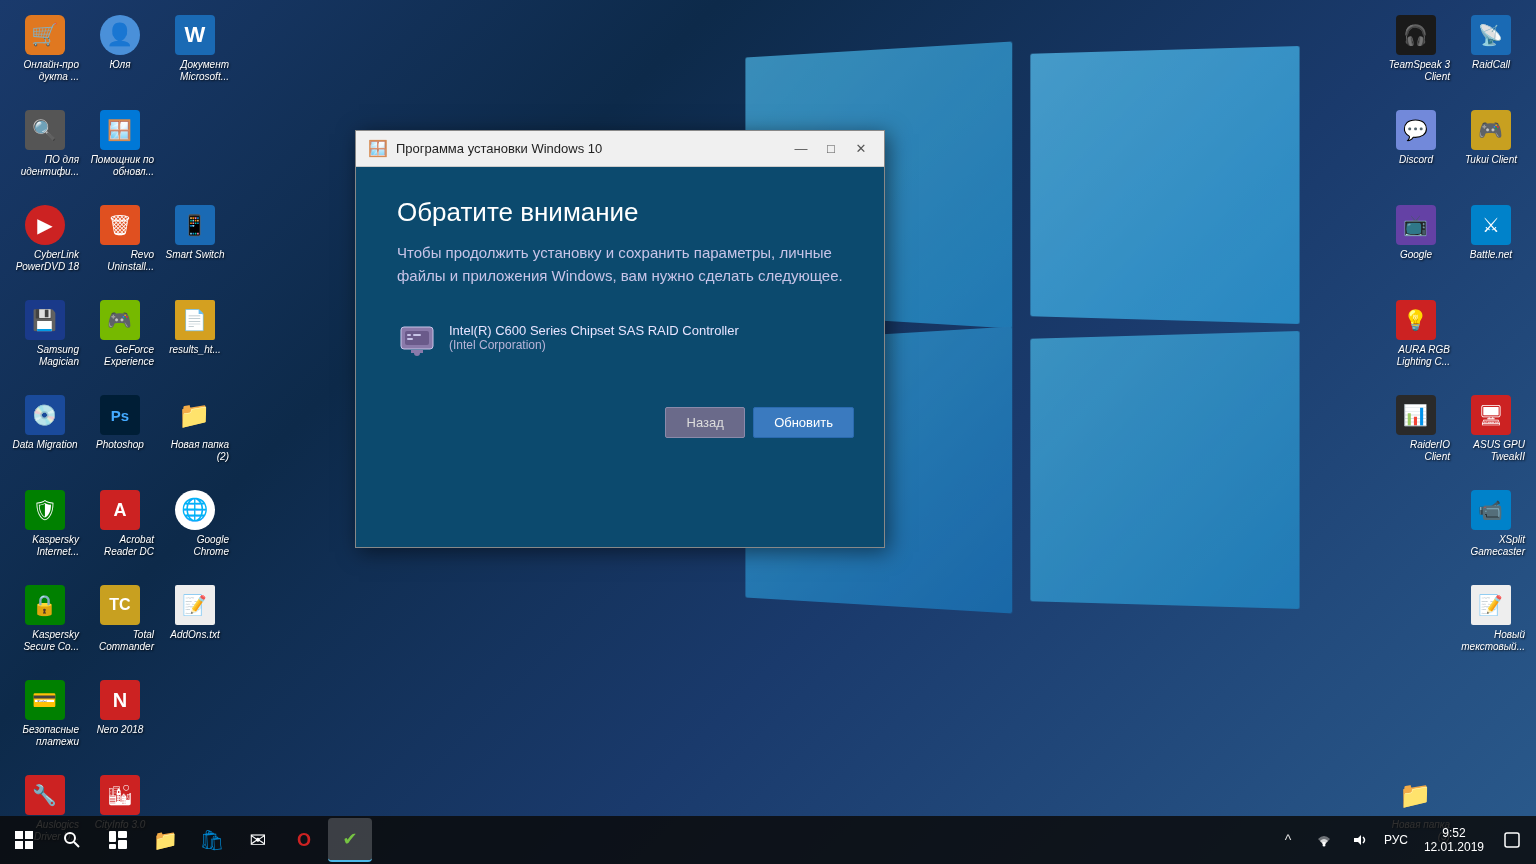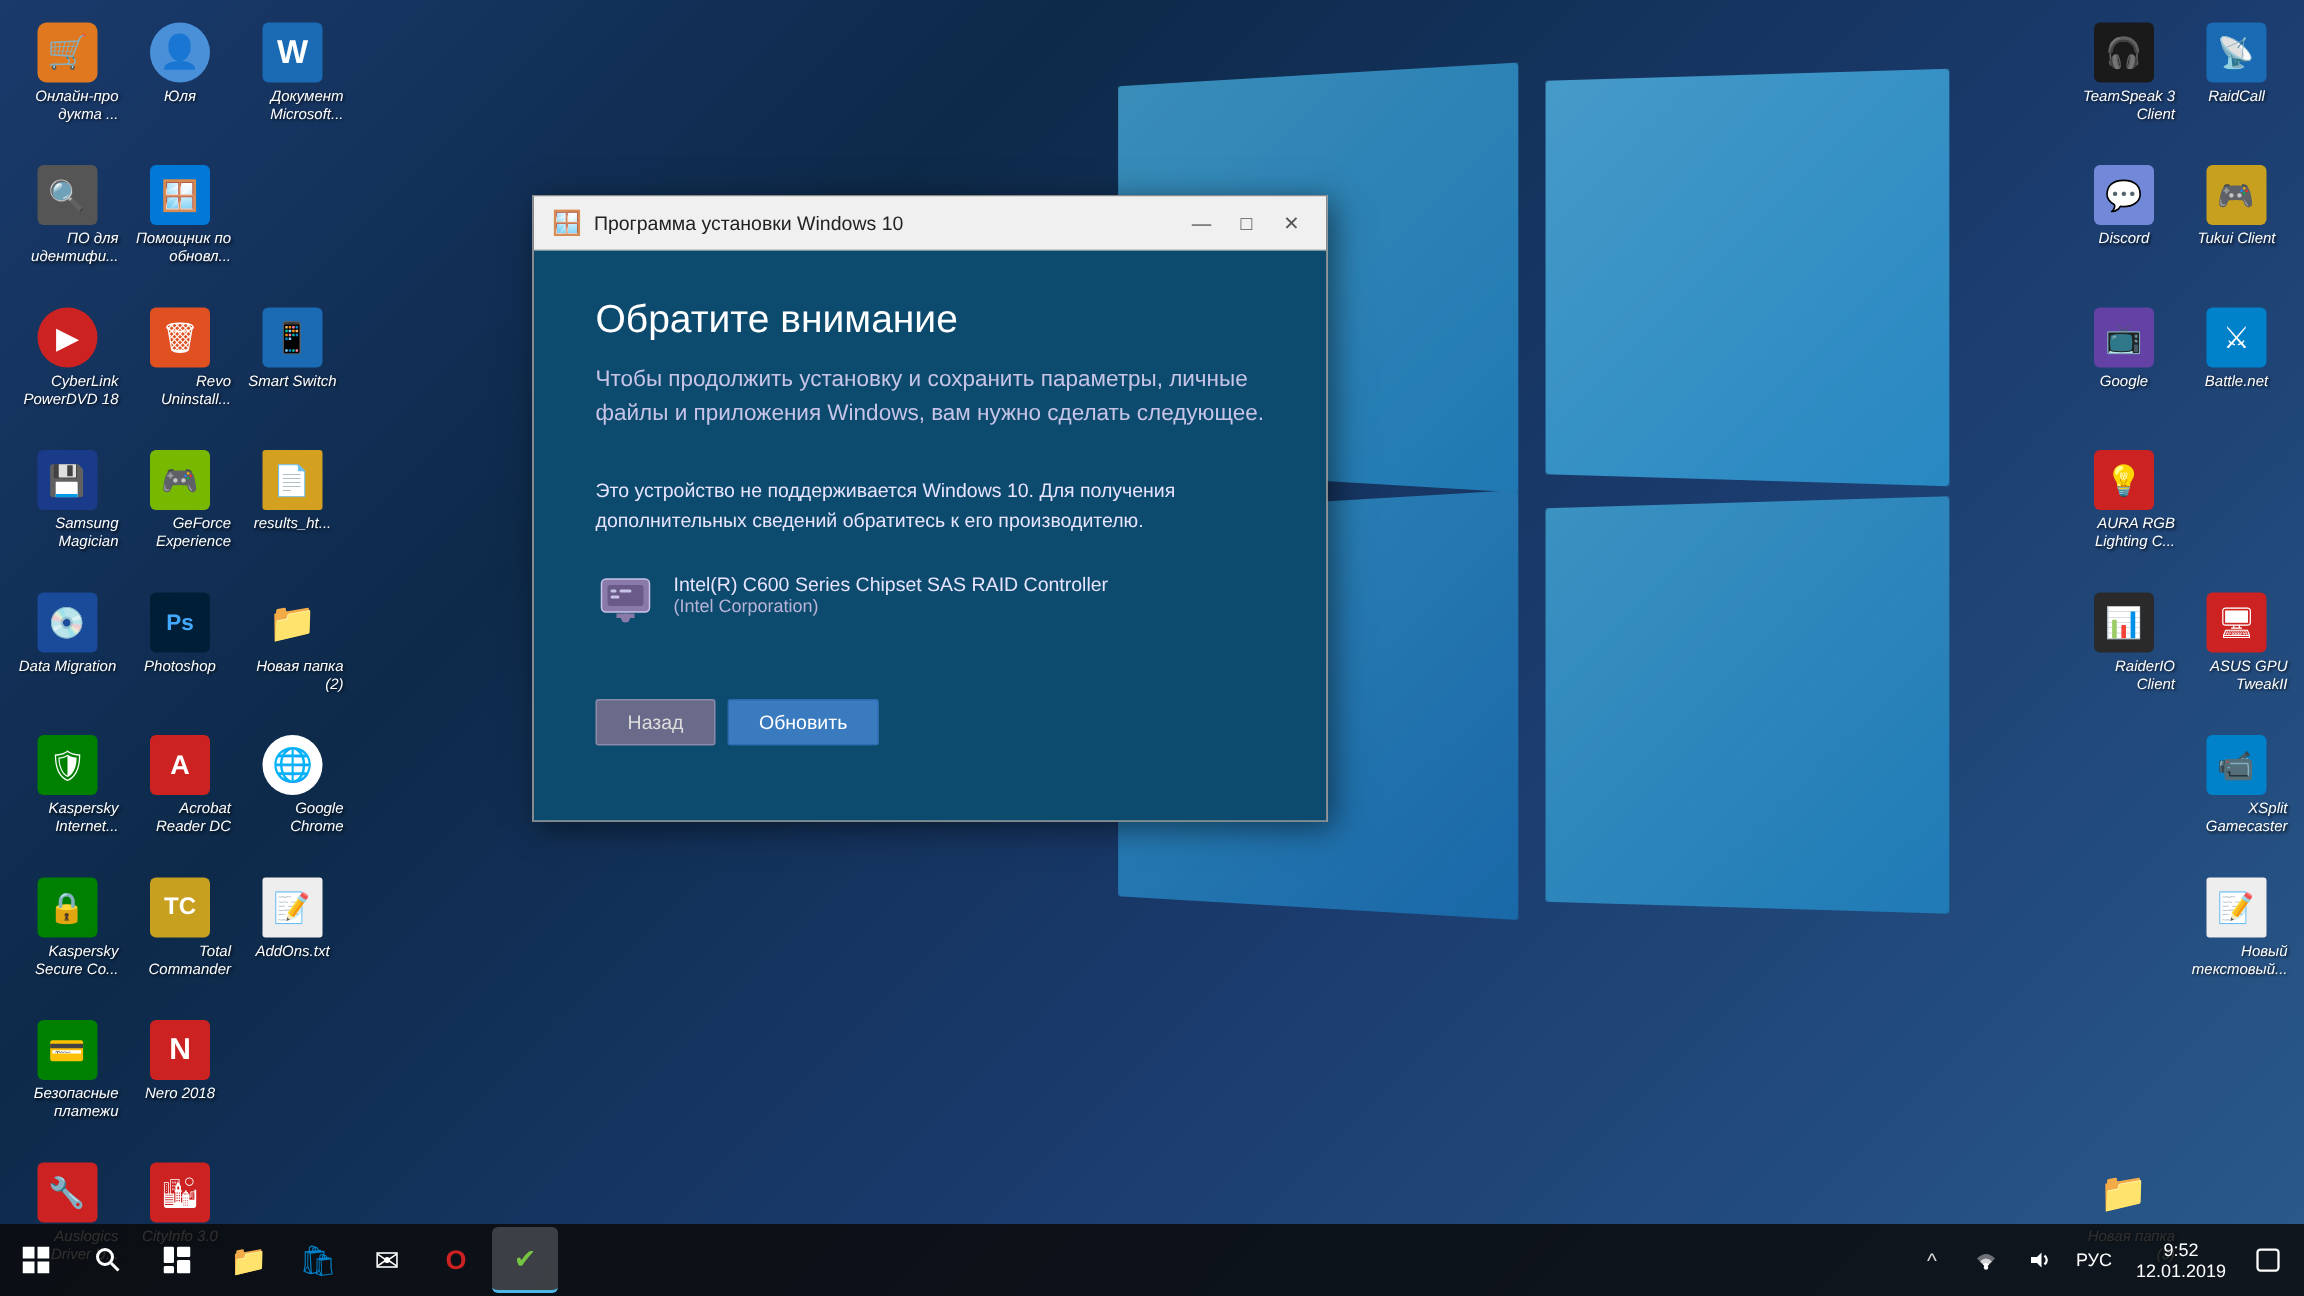--- a/index.html
+++ b/index.html
@@ -274,20 +274,21 @@
       font-weight: 500;
     }
 
     .device-mfr {
       font-size: 12px;
       color: #b8b4d8;
     }
 
     .dialog-footer {
       display: flex;
+      justify-content: flex-end;
       gap: 8px;
       padding-top: 30px;
       margin-top: 20px;
     }
 
     .footer-btn {
       padding: 7px 20px;
       font-size: 13px;
       cursor: pointer;
       border-radius: 2px;
@@ -516,21 +517,20 @@
       </div>
       <div class="dialog-controls">
         <div class="dialog-btn">—</div>
         <div class="dialog-btn">□</div>
         <div class="dialog-btn close">✕</div>
       </div>
     </div>
     <div class="dialog-content">
       <div class="dialog-heading">Обратите внимание</div>
       <div class="dialog-subtitle">Чтобы продолжить установку и сохранить параметры, личные файлы и приложения Windows, вам нужно сделать следующее.</div>
-      <div class="dialog-warning-text">Это устройство не поддерживается Windows 10. Для получения дополнительных сведений обратитесь к его производителю.</div>
       <div class="dialog-device-item">
         <div class="device-icon">
           <svg width="40" height="40" viewBox="0 0 40 40" xmlns="http://www.w3.org/2000/svg">
             <rect x="4" y="10" width="32" height="22" rx="3" fill="#8a7aaa" stroke="#c8c4e8" stroke-width="1"></rect>
             <rect x="8" y="14" width="24" height="14" rx="2" fill="#6a5a8a"></rect>
             <circle cx="20" cy="36" r="3" fill="#8a7aaa"></circle>
             <rect x="14" y="33" width="12" height="3" fill="#8a7aaa"></rect>
             <rect x="10" y="17" width="4" height="2" rx="1" fill="#c8c4e8"></rect>
             <rect x="16" y="17" width="8" height="2" rx="1" fill="#c8c4e8"></rect>
             <rect x="10" y="21" width="6" height="2" rx="1" fill="#c8c4e8"></rect>

